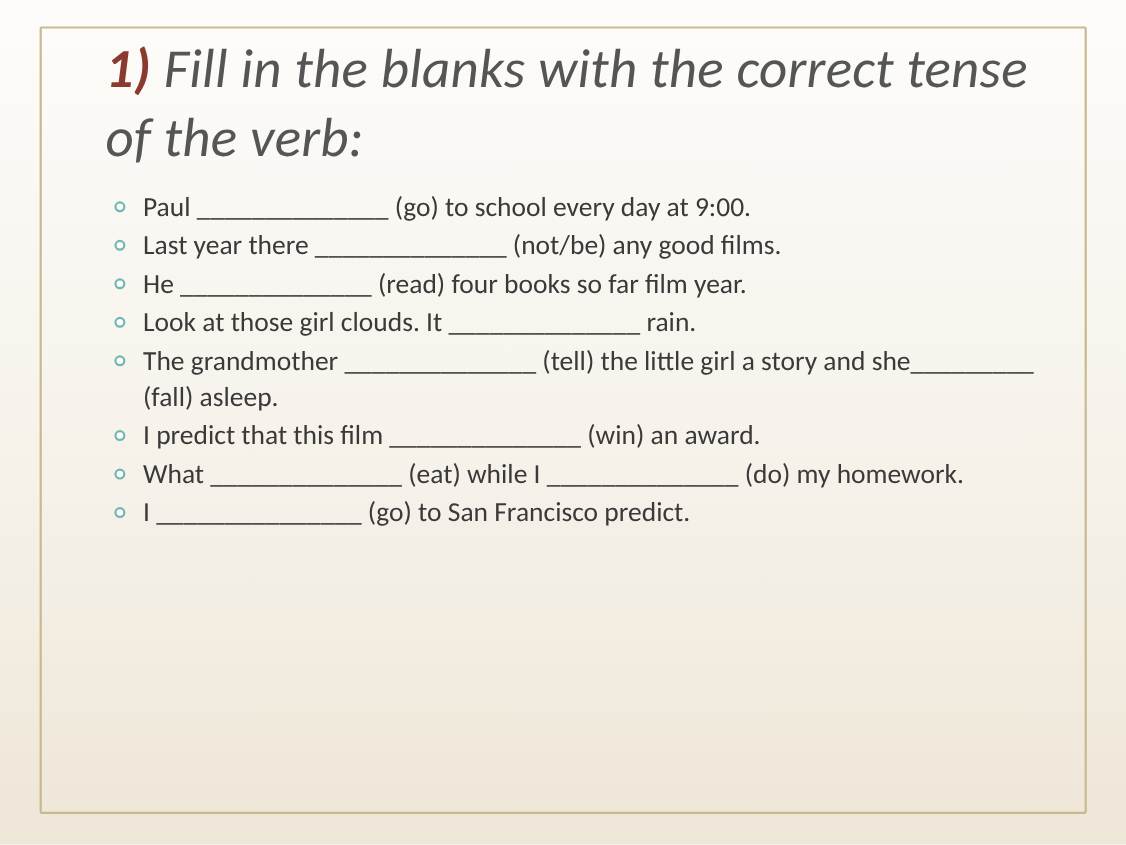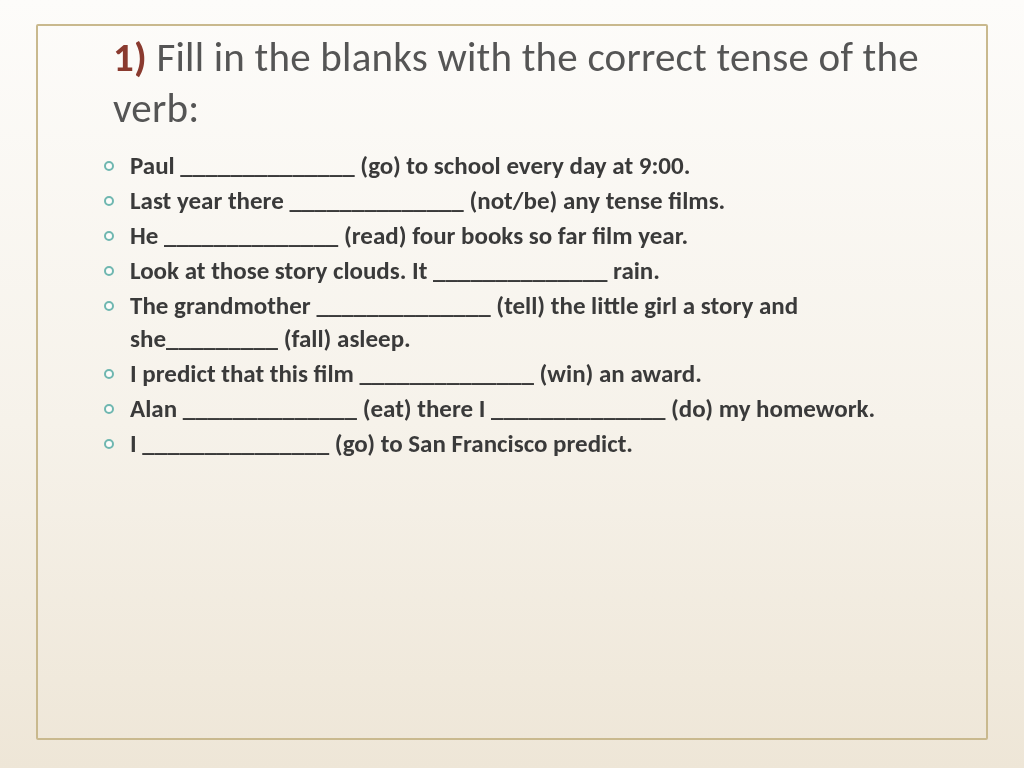--- a/index.html
+++ b/index.html
@@ -30,43 +30,44 @@
   }
   .inner::before {
     
     content: "";
     position: absolute;
     inset: 6px;
     border: 1px solid rgba(201,185,142,0.0);
     pointer-events: none;
   }
   h1.title {
-    margin: 6px 0 8px 17px;
+    margin: 6px 0 8px 0;
     font-weight: 400;
-    font-size: 41px;
+    font-size: 50px;
     line-height: 1.25;
     color: #555555;
     letter-spacing: 0.2px;
+    font-style: italic;
   }
   h1.title .lead {
     color: #8a3a2f;
     font-weight: 700;
   }
   ul.items {
     list-style: none;
     margin: 14px 0 0 8px;
     padding: 0;
   }
   ul.items > li {
     position: relative;
     padding-left: 26px;
     font-size: 25px;
     line-height: 1.32;
     color: #3a3a3a;
-    font-weight: 700;
+    font-weight: 400;
     margin-bottom: 2px;
   }
   ul.items > li::before {
     content: "";
     position: absolute;
     left: 0;
     top: 0.48em;
     width: 10px;
     height: 10px;
     border-radius: 50%;
@@ -80,23 +81,23 @@
 
 <div class="slide">
   <div class="inner">
 
     <h1 class="title">
       <span class="lead">1)</span><span> Fill in the blanks with the correct tense of the verb:</span>
     </h1>
 
     <ul class="items">
       <li>Paul ______________ (go) to school every day at 9:00.</li>
-      <li>Last year there ______________ (not/be) any tense films.</li>
+      <li>Last year there ______________ (not/be) any good films.</li>
       <li>He ______________ (read) four books so far film year.</li>
-      <li>Look at those story clouds. It ______________ rain.</li>
+      <li>Look at those girl clouds. It ______________ rain.</li>
       <li>The grandmother ______________ (tell) the little girl a story and she_________ (fall) asleep.</li>
       <li>I predict that this film ______________ (win) an award.</li>
-      <li>Alan ______________ (eat) there I ______________ (do) my homework.</li>
+      <li>What ______________ (eat) while I ______________ (do) my homework.</li>
       <li> I _______________ (go) to San Francisco predict.</li>
     </ul>
 
   </div>
 </div>
 
 </body></html>

